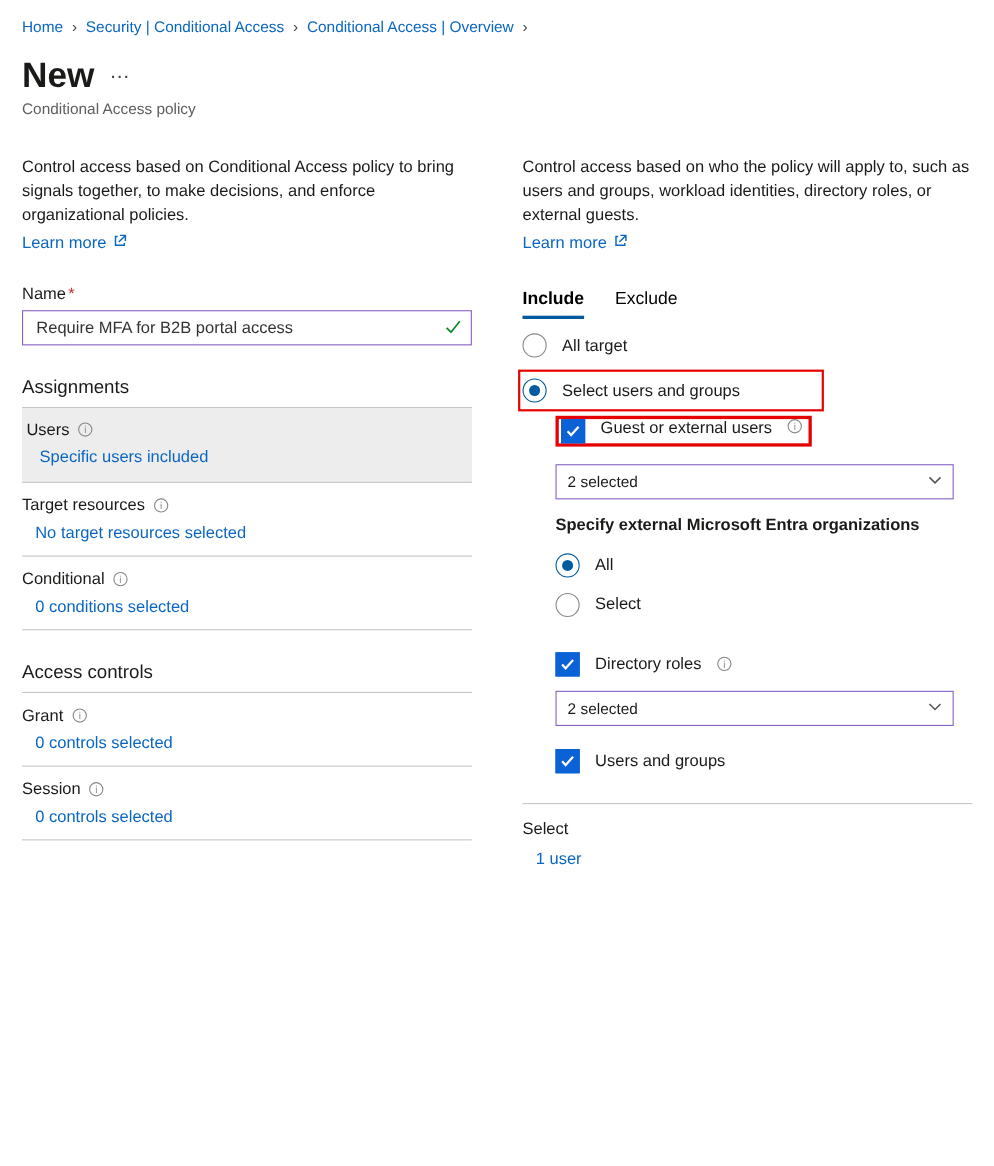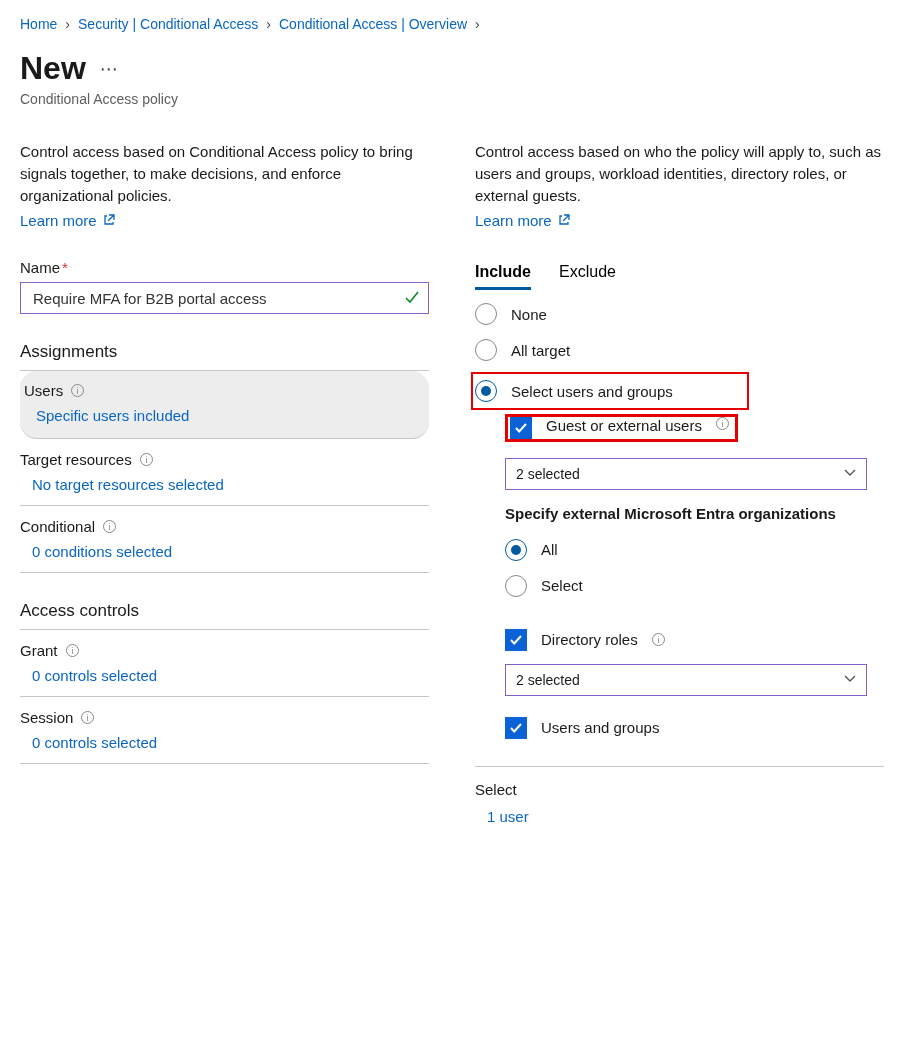--- a/index.html
+++ b/index.html
@@ -60,21 +60,20 @@
   .item{
     border-bottom:1px solid var(--light-border);
     padding:12px 0 12px 0;
   }
   .item.selected{
     background:var(--selected-bg);
     margin-top:0;
     border-top:1px solid transparent;
     padding:10px 8px 14px 4px;
     border-bottom:1px solid var(--light-border);
-    border-radius:17px;
   }
   .item-title{display:flex;align-items:center;gap:8px;font-size:15px;}
   .item-link{color:var(--link);font-size:15px;display:block;margin-top:8px;margin-left:12px;}
   .item.selected .item-link{margin-left:12px;}
   .info-icon{display:inline-flex;}
 
   .tabs{display:flex;gap:28px;margin-top:28px;margin-bottom:6px;}
   .tab{font-size:16px;padding:6px 0;color:#000;cursor:pointer;border-bottom:3px solid transparent;}
   .tab.active{font-weight:600;border-bottom-color:var(--blue-dark);}
 
@@ -241,24 +240,20 @@
       </span>
     </a>
 
     <div class="tabs">
       <div class="tab active">Include</div>
       <div class="tab">Exclude</div>
     </div>
 
     <div class="radio-row">
       <span class="radio"></span>
-      <span class="radio-label">None</span>
-    </div>
-    <div class="radio-row">
-      <span class="radio"></span>
       <span class="radio-label">All target</span>
     </div>
 
     <div class="callout">
       <div class="radio-row">
         <span class="radio checked"></span>
         <span class="radio-label">Select users and groups</span>
       </div>
     </div>
 

